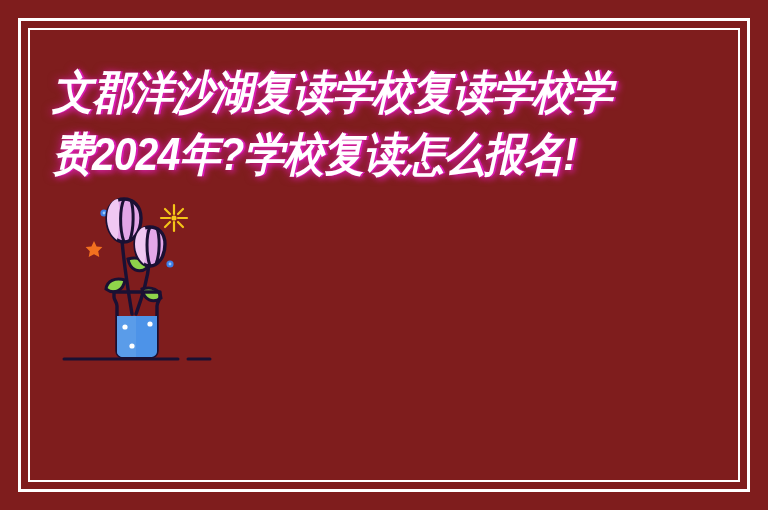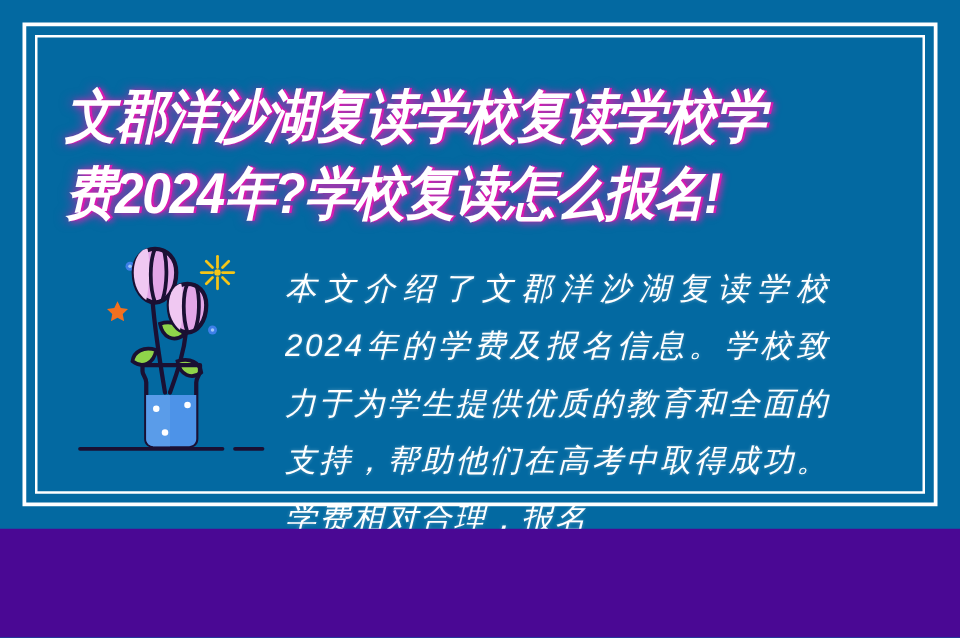--- a/index.html
+++ b/index.html
@@ -9,22 +9,22 @@
   body {
     width: 768px;
     height: 510px;
     overflow: hidden;
     background: #4a0894;
     font-family: "Liberation Sans", sans-serif;
   }
   .poster {
     position: relative;
     width: 768px;
-    height: 423px;
-    background: #0369a1;
+    height: 510px;
+    background: #7f1d1d;
     overflow: hidden;
   }
 
   
   .frame-outer {
     position: absolute;
     left: 18px;
     top: 18px;
     right: 18px;
     bottom: 18px;
@@ -101,23 +101,20 @@
 <div class="poster">
 
   <div class="frame-outer"></div>
   <div class="frame-inner"></div>
 
   <div class="title-block">
     <div class="title-line">文郡洋沙湖复读学校复读学校学</div>
     <div class="title-line">费2024年?学校复读怎么报名!</div>
   </div>
 
-  <div class="body-block">
-    <div class="body-text">本文介绍了文郡洋沙湖复读学校2024年的学费及报名信息。学校致力于为学生提供优质的教育和全面的支持，帮助他们在高考中取得成功。学费相对合理，报名</div>
-  </div>
 
   <div class="illustration">
     <svg viewBox="0 0 150 172" width="150" height="172" xmlns="http://www.w3.org/2000/svg">
 
       <g>
         <g stroke="#f5c518" stroke-width="2.2" stroke-linecap="round" fill="none">
           <line x1="112" y1="9" x2="112" y2="18"></line>
           <line x1="112" y1="26" x2="112" y2="35"></line>
           <line x1="99" y1="22" x2="108" y2="22"></line>
           <line x1="116" y1="22" x2="125" y2="22"></line>

